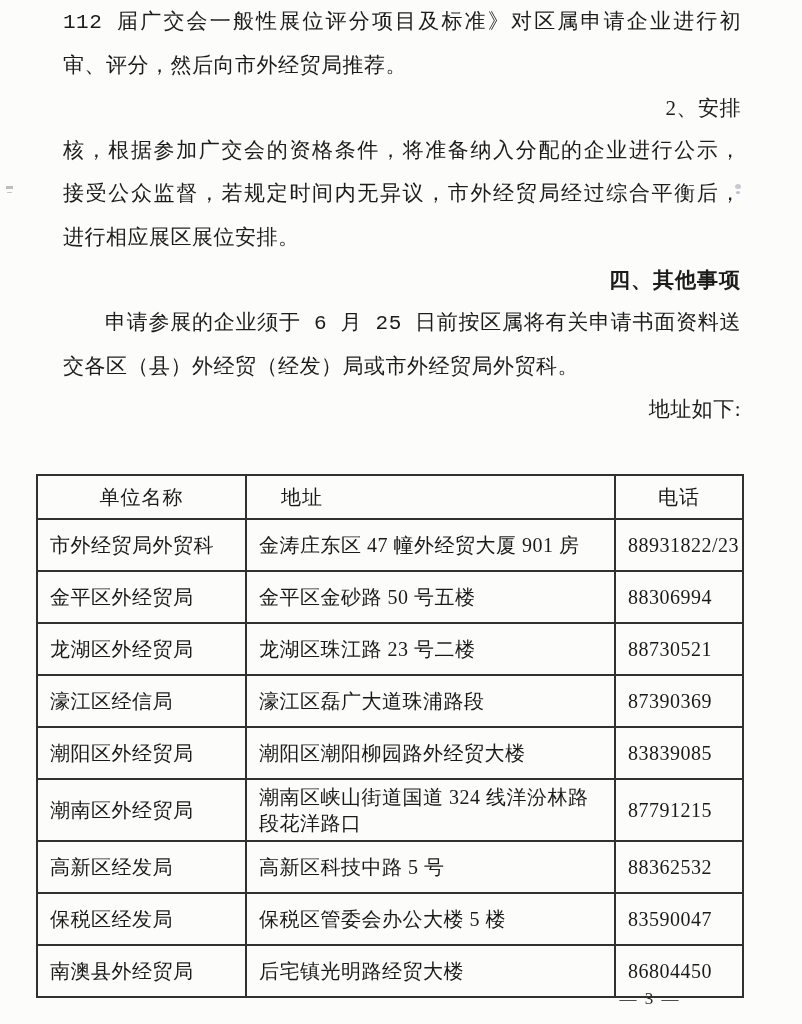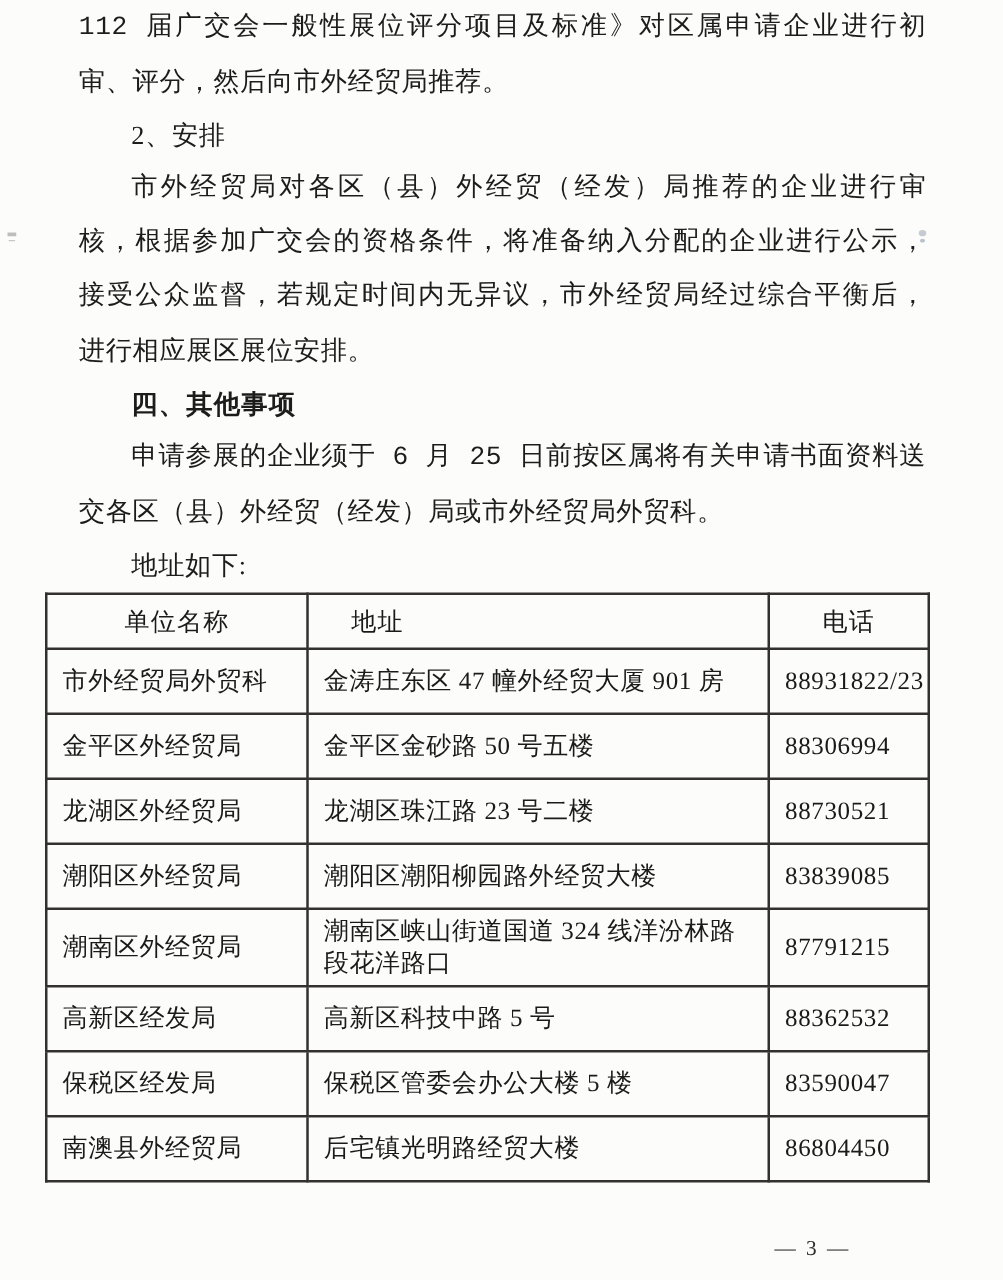--- a/index.html
+++ b/index.html
@@ -33,20 +33,21 @@
     white-space: nowrap;
   }
   .line.stretch {
     white-space: normal;
     text-align: justify;
     text-align-last: justify;
     font-family: Liberation Mono, monospace;
   }
   .line.indent {
     padding-left: 42px;
+    text-align: right;
   }
   .line.heading-bold {
     font-weight: bold;
     letter-spacing: 1px;
   }
   table.contact-table {
     position: absolute;
     left: 36px;
     top: 474px;
     width: 706px;
@@ -102,21 +103,20 @@
 </style>
 </head>
 <body>
 
 <div class="page">
 
   <div class="text-block">
     <div class="line stretch">112 届广交会一般性展位评分项目及标准》对区属申请企业进行初</div>
     <div class="line">审、评分，然后向市外经贸局推荐。</div>
     <div class="line indent">2、安排</div>
-    <div class="line indent stretch">市外经贸局对各区（县）外经贸（经发）局推荐的企业进行审</div>
     <div class="line stretch">核，根据参加广交会的资格条件，将准备纳入分配的企业进行公示，</div>
     <div class="line stretch">接受公众监督，若规定时间内无异议，市外经贸局经过综合平衡后，</div>
     <div class="line">进行相应展区展位安排。</div>
     <div class="line indent heading-bold">四、其他事项</div>
     <div class="line indent stretch">申请参展的企业须于 6 月 25 日前按区属将有关申请书面资料送</div>
     <div class="line">交各区（县）外经贸（经发）局或市外经贸局外贸科。</div>
     <div class="line indent">地址如下:</div>
   </div>
 
   <table class="contact-table">
@@ -142,20 +142,25 @@
         <td class="unit">金平区外经贸局</td>
         <td class="address">金平区金砂路 50 号五楼</td>
         <td class="phone">88306994</td>
       </tr>
       <tr>
         <td class="unit">龙湖区外经贸局</td>
         <td class="address">龙湖区珠江路 23 号二楼</td>
         <td class="phone">88730521</td>
       </tr>
       <tr>
+        <td class="unit">濠江区经信局</td>
+        <td class="address">濠江区磊广大道珠浦路段</td>
+        <td class="phone">87390369</td>
+      </tr>
+      <tr>
         <td class="unit">潮阳区外经贸局</td>
         <td class="address">潮阳区潮阳柳园路外经贸大楼</td>
         <td class="phone">83839085</td>
       </tr>
       <tr>
         <td class="unit">潮南区外经贸局</td>
         <td class="address">潮南区峡山街道国道 324 线洋汾林路段花洋路口</td>
         <td class="phone">87791215</td>
       </tr>
       <tr>

